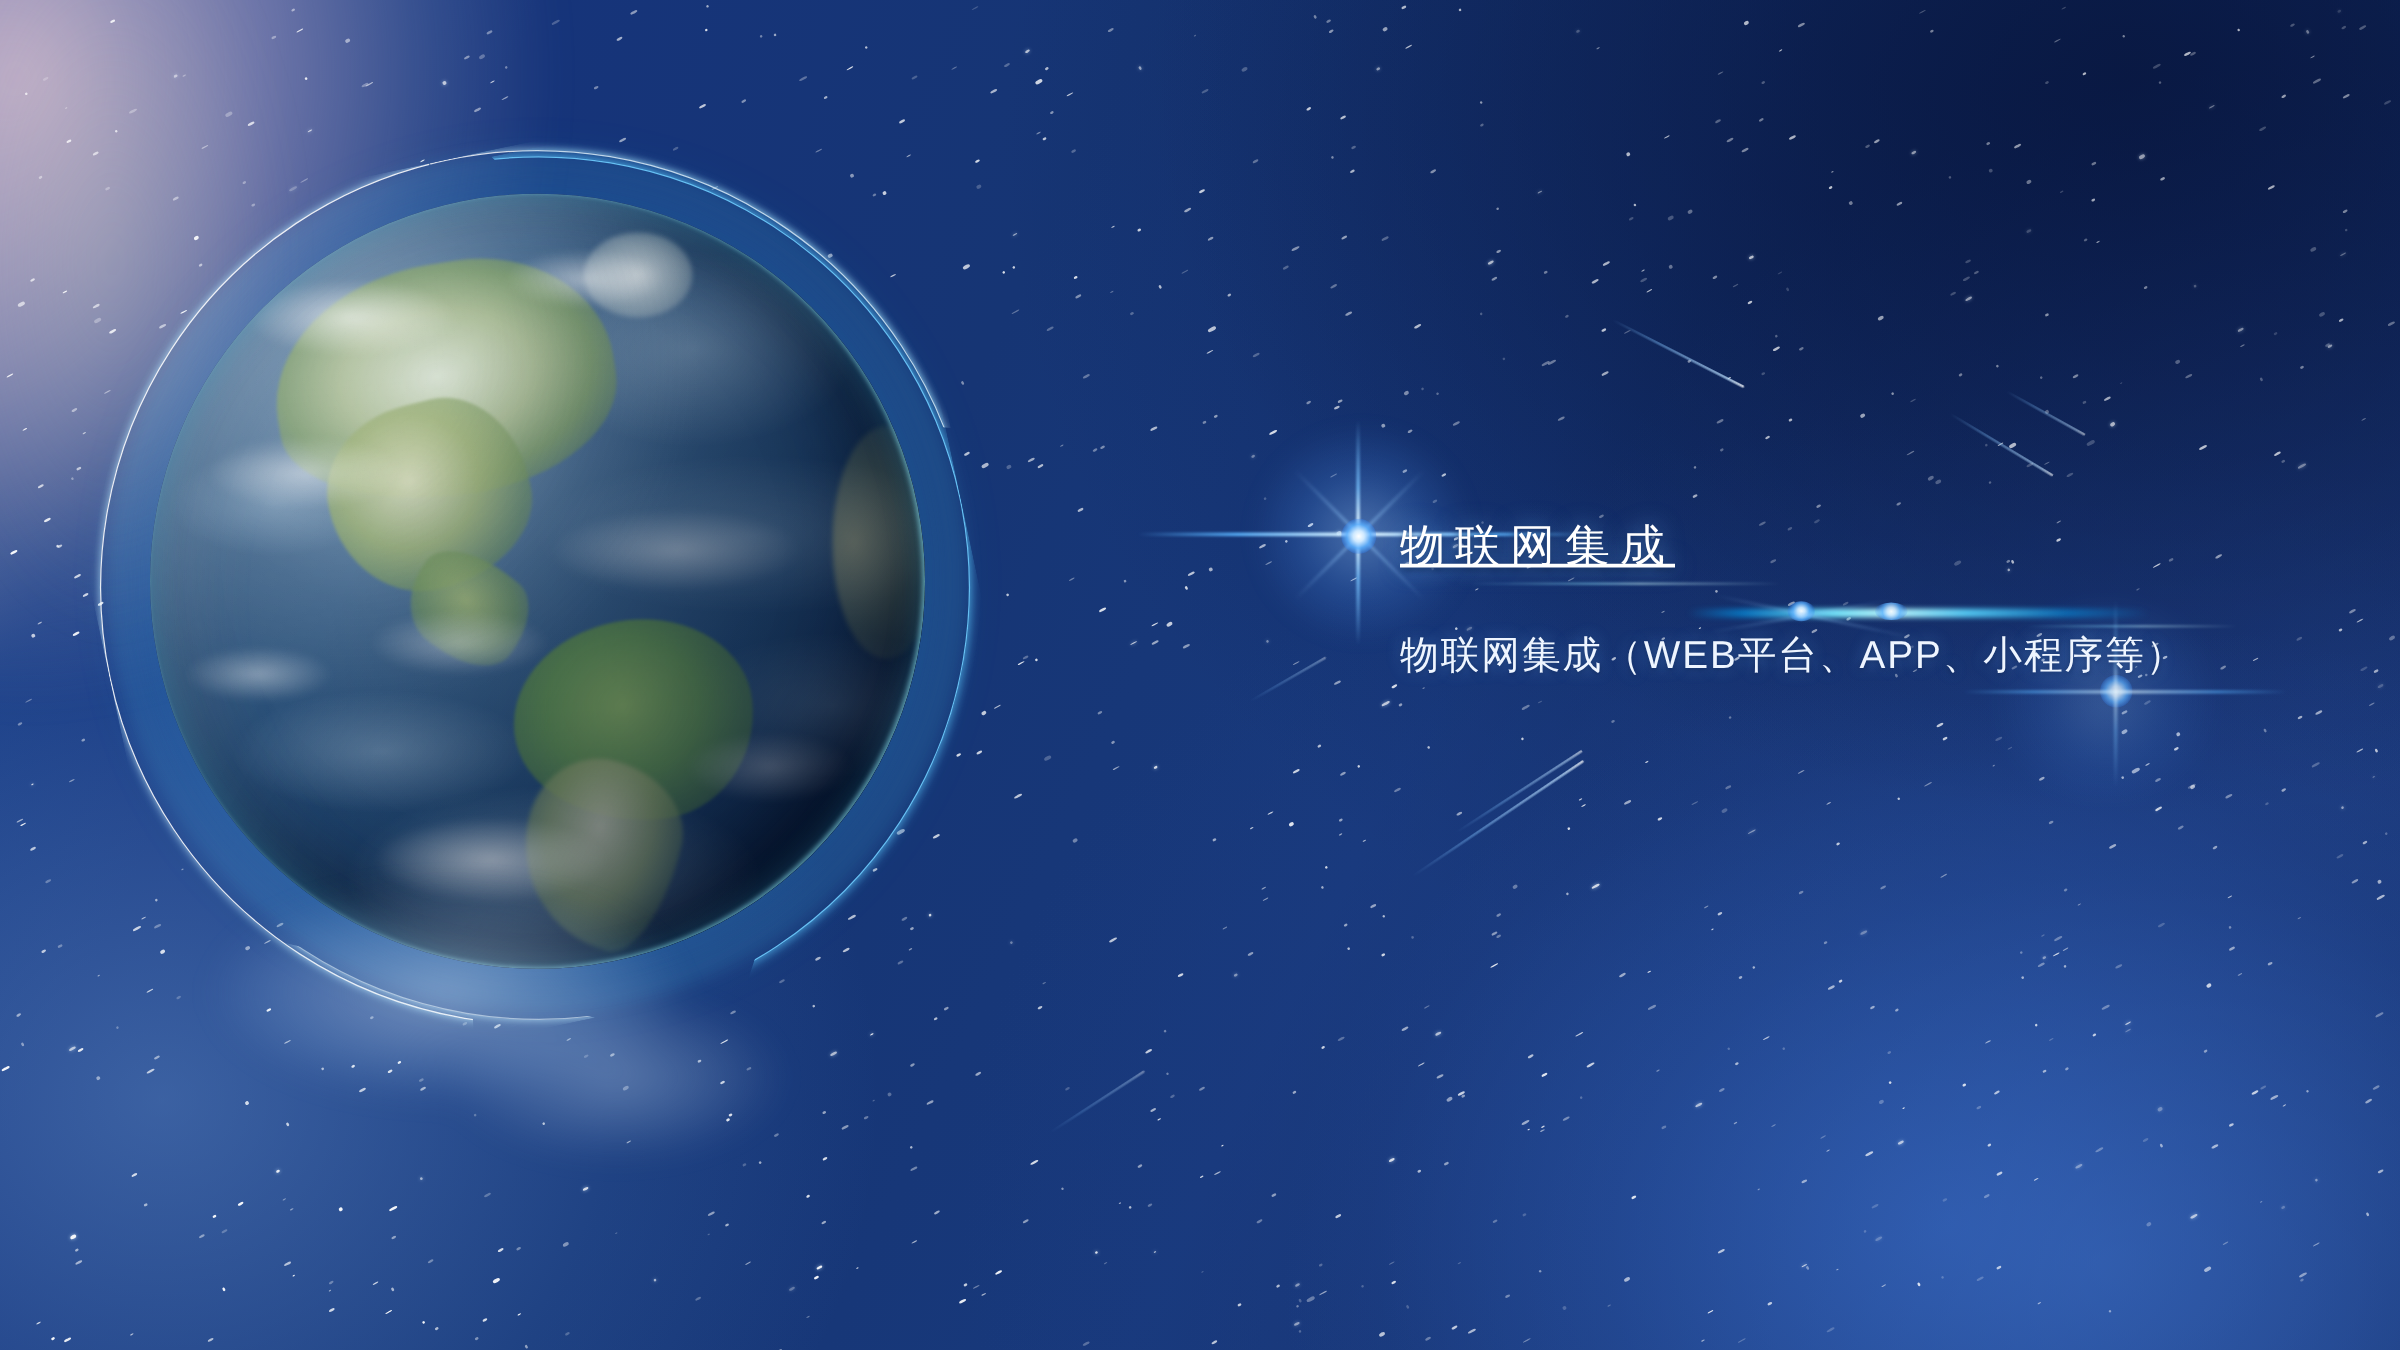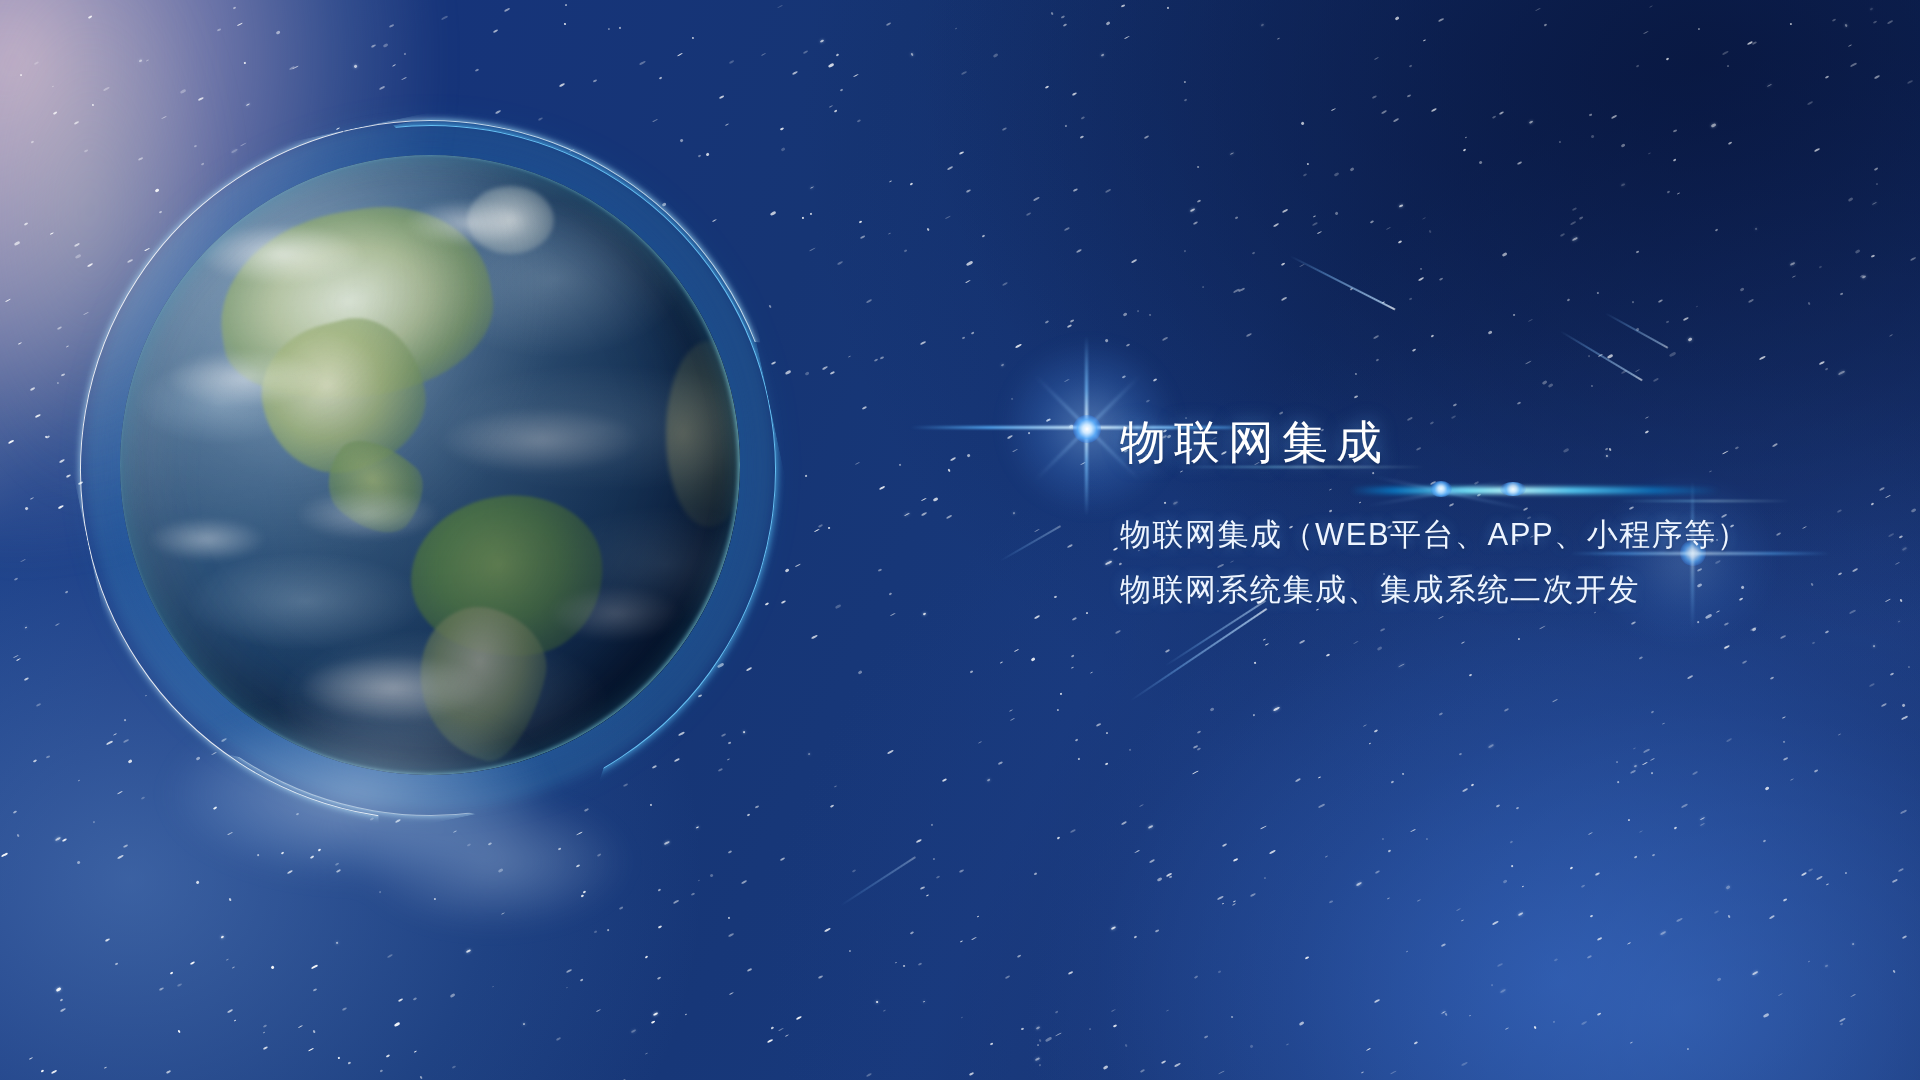--- a/index.html
+++ b/index.html
@@ -269,27 +269,28 @@
   }
 
   
   .text-block {
     position:absolute;
     left:1120px; top:418px;
     width:720px;
     z-index:40;
   }
   .headline {
-    font-size:46px;
+    font-size:36px;
     line-height:1.08;
     letter-spacing:8px;
     color:#ffffff;
     font-weight:400;
     text-shadow:0 0 18px rgba(120,190,255,0.55), 0 2px 5px rgba(0,20,60,0.6);
     white-space:nowrap;
+    text-decoration:underline;
   }
   .sub {
     font-size:31px;
     line-height:1.12;
     letter-spacing:1.5px;
     color:#eef5ff;
     font-weight:400;
     white-space:nowrap;
     text-shadow:0 0 12px rgba(110,180,255,0.45), 0 1px 4px rgba(0,18,54,0.55);
   }
@@ -1259,16 +1260,15 @@
   <div class="streak-thin" style="left:1620px; top:500px; width:170px; opacity:.45;"></div>
 
   <div class="flare-halo" style="left:1585px; top:480px; width:200px; height:160px; opacity:.55;"></div>
   <div class="flare-core" style="left:1680px; top:540px; width:26px; height:26px; opacity:.75;"></div>
   <div class="flare-h" style="left:1570px; top:552px; width:260px; opacity:.55;"></div>
   <div class="flare-v" style="left:1691px; top:480px; height:150px; opacity:.45;"></div>
 
   <div class="text-block">
     <div class="headline">物联网集成</div>
     <div class="sub sub-1">物联网集成（WEB平台、APP、小程序等）</div>
-    <div class="sub sub-2">物联网系统集成、集成系统二次开发</div>
   </div>
 
 </div>
 
 </body></html>

